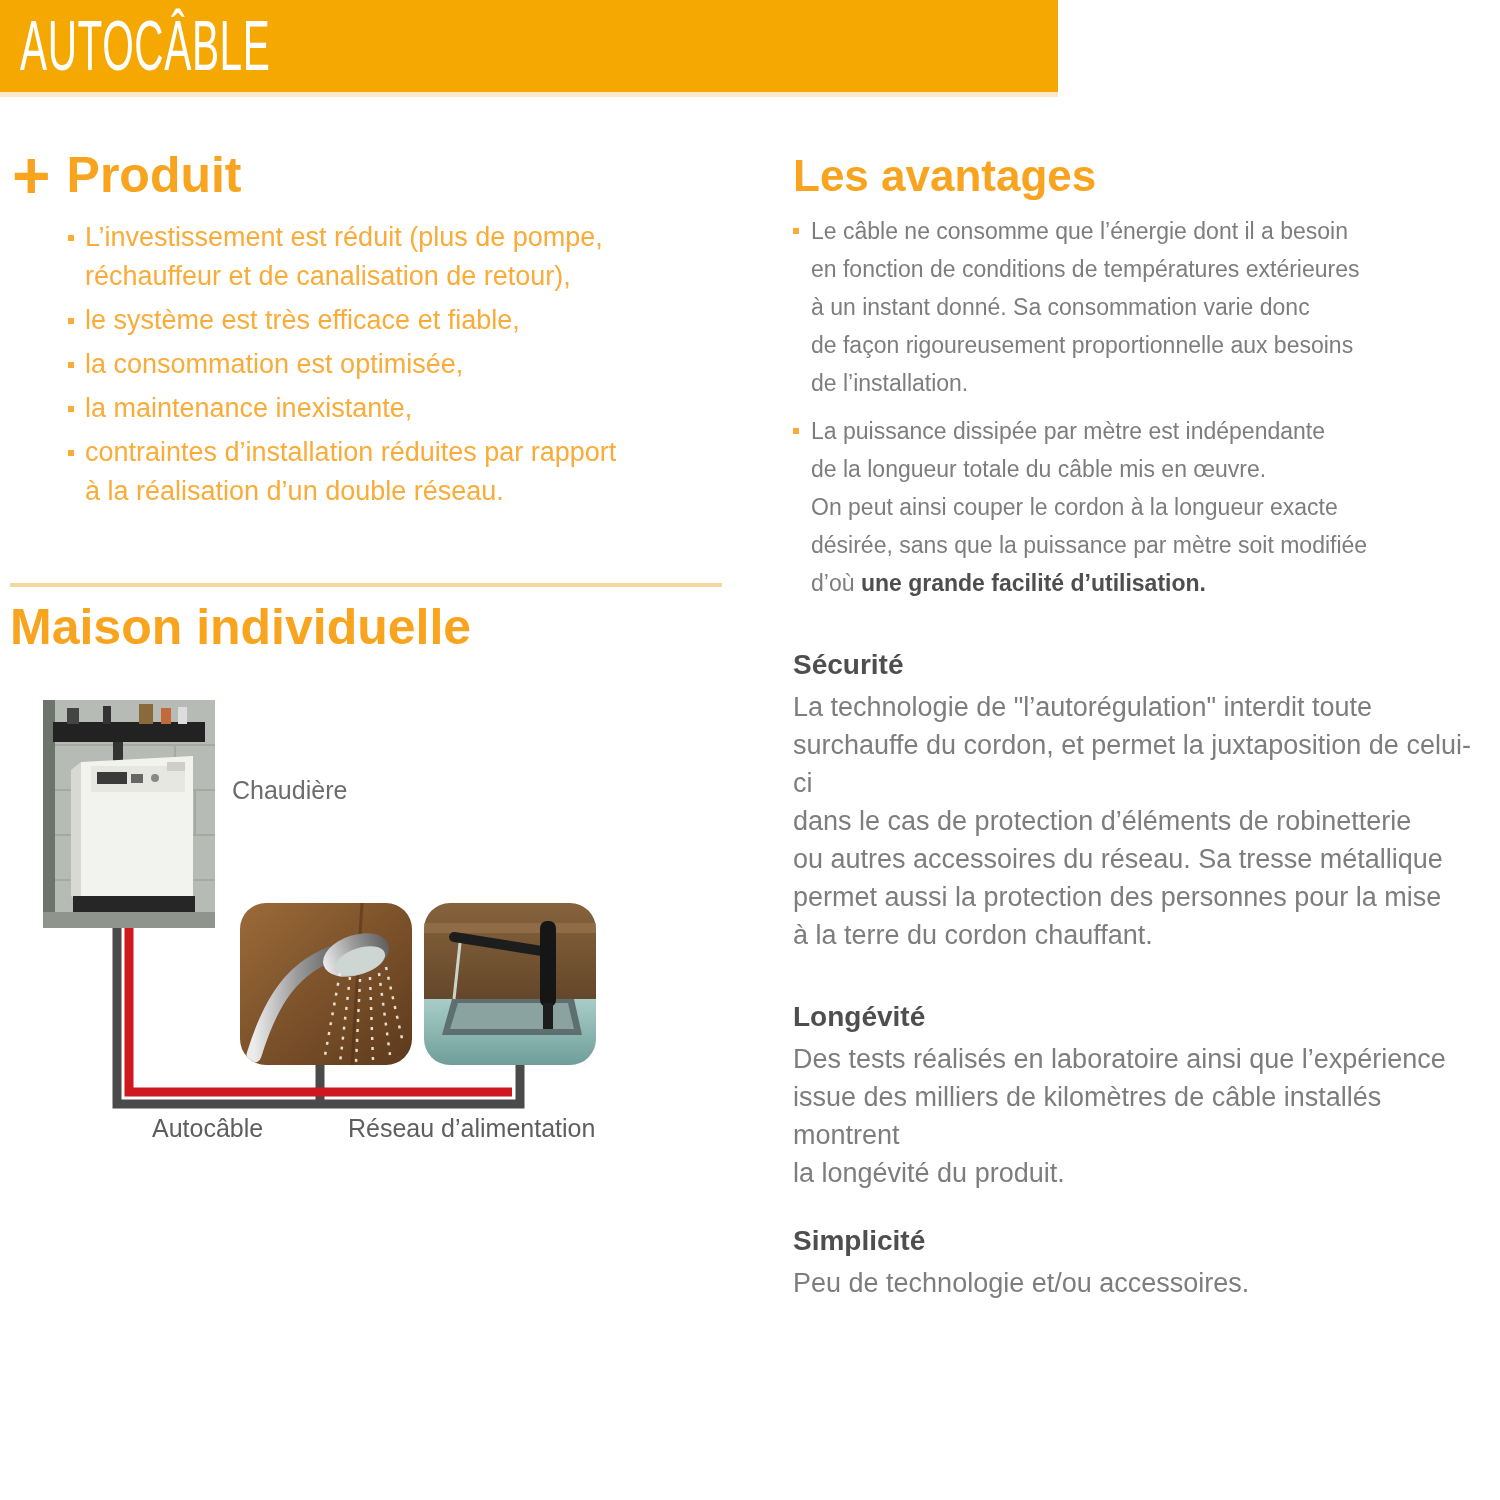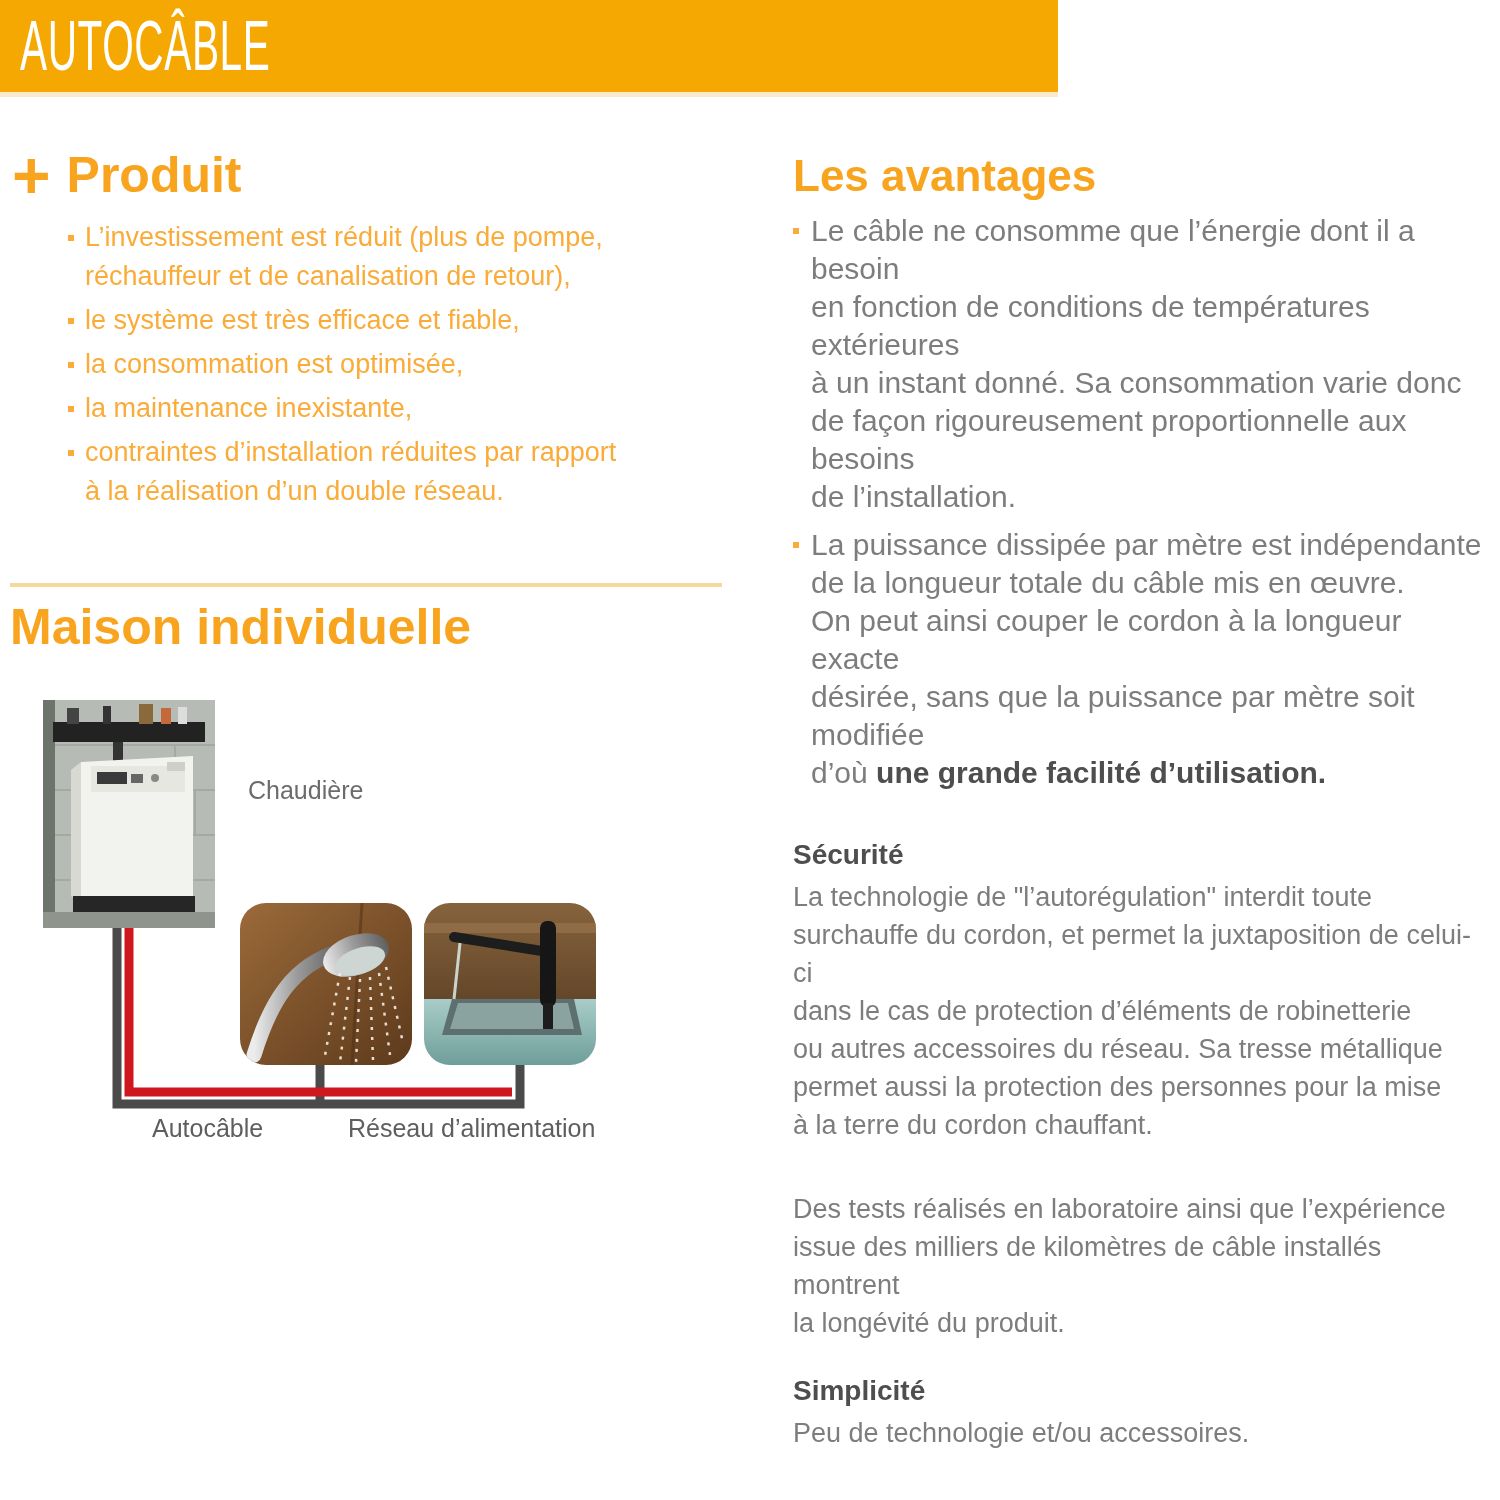--- a/index.html
+++ b/index.html
@@ -49,33 +49,33 @@
   .maison-title{position:absolute;left:10px;top:598px;margin:0;font-size:50px;font-weight:bold;color:var(--heading-orange);}
 
   
   .cables{position:absolute;left:0;top:690px;width:740px;height:480px;}
   .photo{position:absolute;overflow:hidden;}
   .photo svg{display:block;width:100%;height:100%;}
   .boiler{left:43px;top:700px;width:172px;height:228px;}
   .shower{left:240px;top:903px;width:172px;height:162px;border-radius:26px;}
   .faucet{left:424px;top:903px;width:172px;height:162px;border-radius:26px;}
   .lbl{position:absolute;font-size:25px;line-height:28px;color:var(--label-gray);white-space:nowrap;}
-  .lbl-chaudiere{left:248px;top:776px;color:#6C6C6C;}
+  .lbl-chaudiere{left:232px;top:776px;color:#6C6C6C;}
   .lbl-autocable{left:152px;top:1114px;}
   .lbl-reseau{left:348px;top:1114px;text-align:right;}
 
   
   .avantages{position:absolute;left:793px;top:150px;width:692px;}
   .avantages h2{margin:0 0 10px 0;font-size:44px;line-height:52px;font-weight:bold;color:var(--heading-orange);}
   .block h3{margin:0 0 6px 0;font-size:28px;line-height:34px;font-weight:bold;color:var(--subhead-gray);}
   .block p{margin:0;font-size:27px;line-height:38px;color:var(--body-gray);white-space:pre-line;}
   ul.glist{list-style:none;margin:0;padding:0;}
   ul.glist li{
     position:relative;padding-left:18px;margin-bottom:10px;
-    font-size:30px;line-height:38px;color:var(--body-gray);white-space:pre-line;
+    font-size:23px;line-height:38px;color:var(--body-gray);white-space:pre-line;
   }
   ul.glist li::before{
     content:"";position:absolute;left:0;top:16px;width:6px;height:6px;background:var(--list-orange);
   }
   ul.glist strong{font-weight:bold;color:var(--subhead-gray);}
   .securite{margin-top:46px;}
   .longevite{margin-top:46px;}
   .simplicite{margin-top:32px;}
 </style>
 </head>
@@ -218,20 +218,21 @@
       <h3>Sécurité</h3>
       <p>La technologie de "l’autorégulation" interdit toute
 surchauffe du cordon, et permet la juxtaposition de celui-ci
 dans le cas de protection d’éléments de robinetterie
 ou autres accessoires du réseau. Sa tresse métallique
 permet aussi la protection des personnes pour la mise
 à la terre du cordon chauffant.</p>
     </div>
 
     <div class="block longevite">
+      <h3>Longévité</h3>
       <p>Des tests réalisés en laboratoire ainsi que l’expérience
 issue des milliers de kilomètres de câble installés montrent
 la longévité du produit.</p>
     </div>
 
     <div class="block simplicite">
       <h3>Simplicité</h3>
       <p>Peu de technologie et/ou accessoires.</p>
     </div>
   </section>

